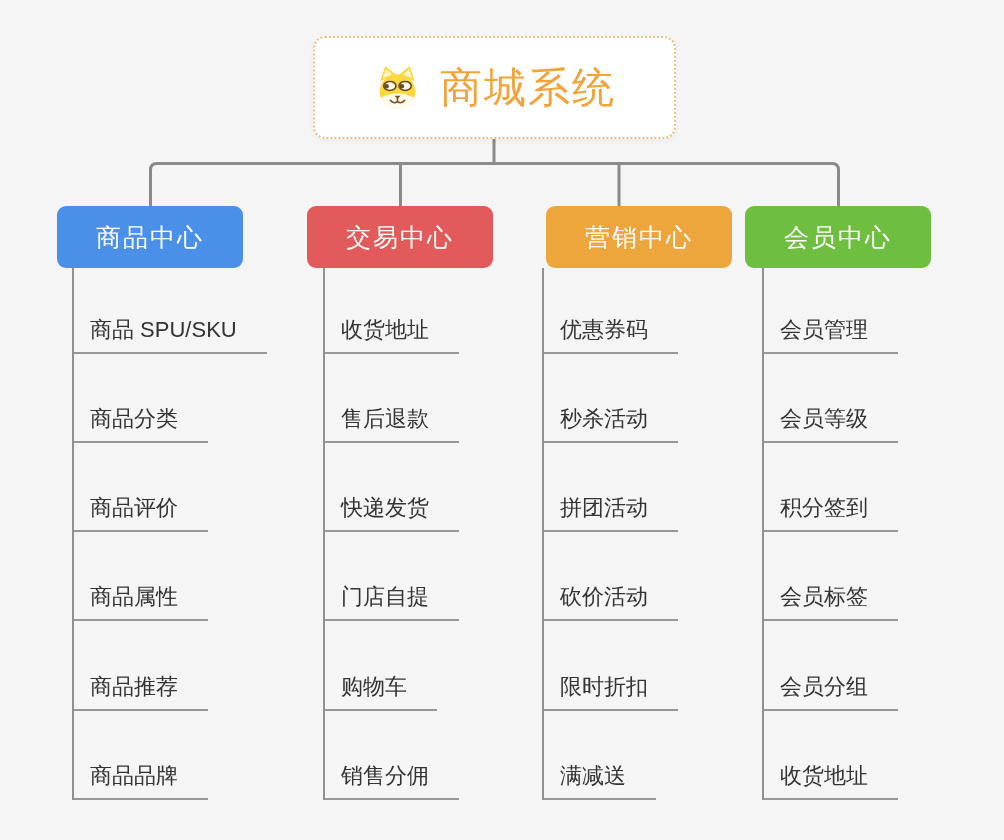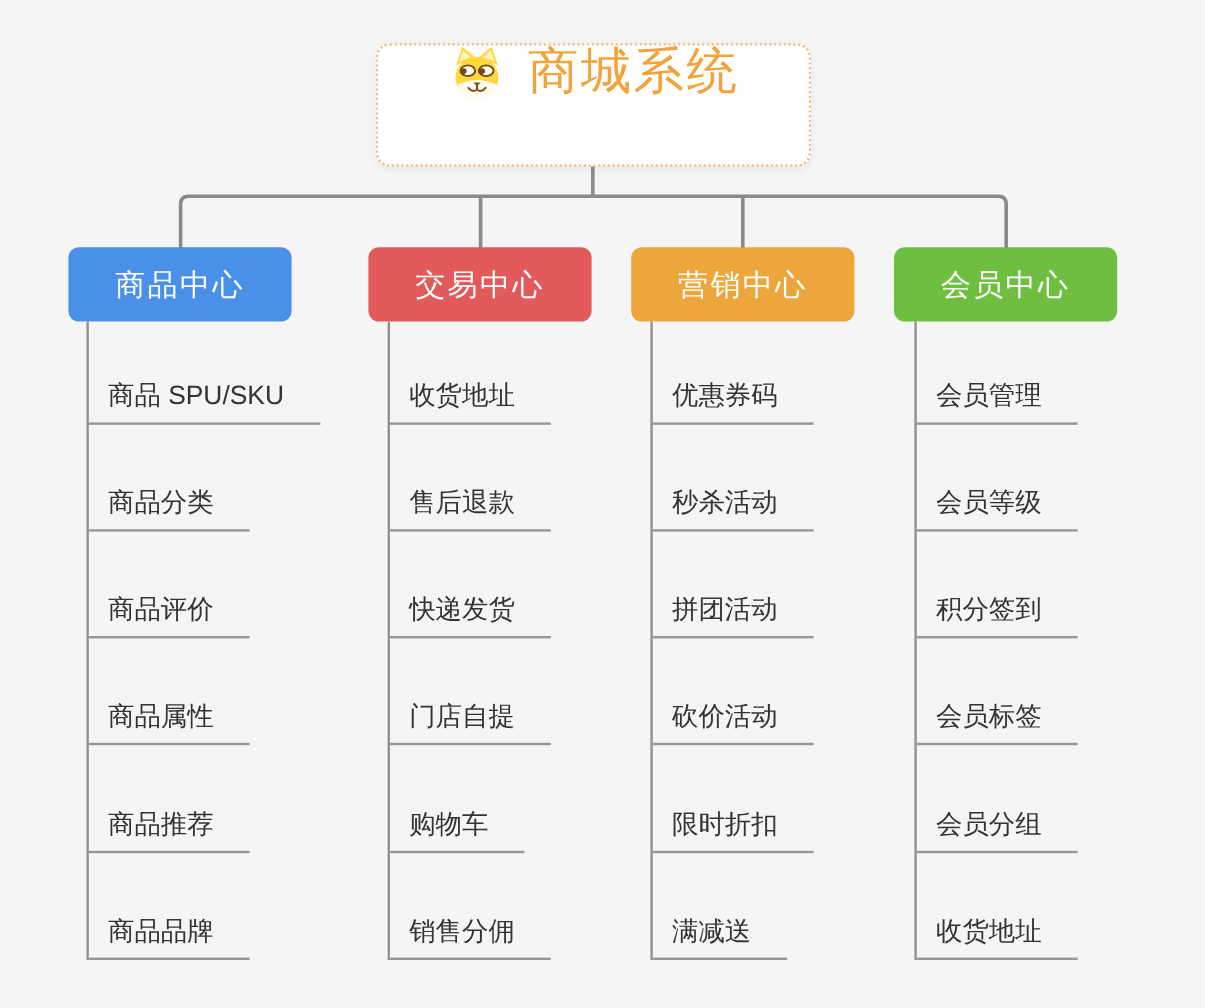--- a/index.html
+++ b/index.html
@@ -12,21 +12,21 @@
   }
   .edges { position:absolute; inset:0; width:1004px; height:840px; pointer-events:none; }
 
   
   .root-node {
     position:absolute; left:313px; top:36px; width:363px; height:103px;
     background:#ffffff;
     border:2px dotted #f2c181;
     border-radius:12px;
     box-shadow:0 2px 6px rgba(0,0,0,0.05);
-    display:flex; justify-content:center; gap:18px;
+    display:flex; align-items:center; justify-content:center; gap:18px;
     cursor:default;
   }
   .root-title { font-size:42px; line-height:1; color:#f2a43c; letter-spacing:2px; }
   .dog-icon { width:49px; height:46px; flex:0 0 auto; }
 
   
   .branch-box {
     position:absolute; top:206px; width:186px; height:62px;
     border-radius:9px;
     display:flex; align-items:center; justify-content:center;
@@ -84,21 +84,21 @@
     </svg>
     <span class="root-title">商城系统</span>
   </div>
 
   <div class="branch-box b1" style="background: rgb(226, 90, 90);">
     <span>交易中心</span>
   </div>
   <div class="branch-box b0" style="background: rgb(74, 143, 232);">
     <span>商品中心</span>
   </div>
-  <div class="branch-box b2" style="background: rgb(237, 166, 60);">
+  <div class="branch-box b2" style="background: rgb(237, 166, 60); margin-left: 20px;">
     <span>营销中心</span>
   </div>
   <div class="branch-box b3" style="background: rgb(110, 190, 63);">
     <span>会员中心</span>
   </div>
 
   <div class="col c0">
     <span class="leaf r0">商品 SPU/SKU</span>
     <span class="leaf r1">商品分类</span>
     <span class="leaf r2">商品评价</span>

